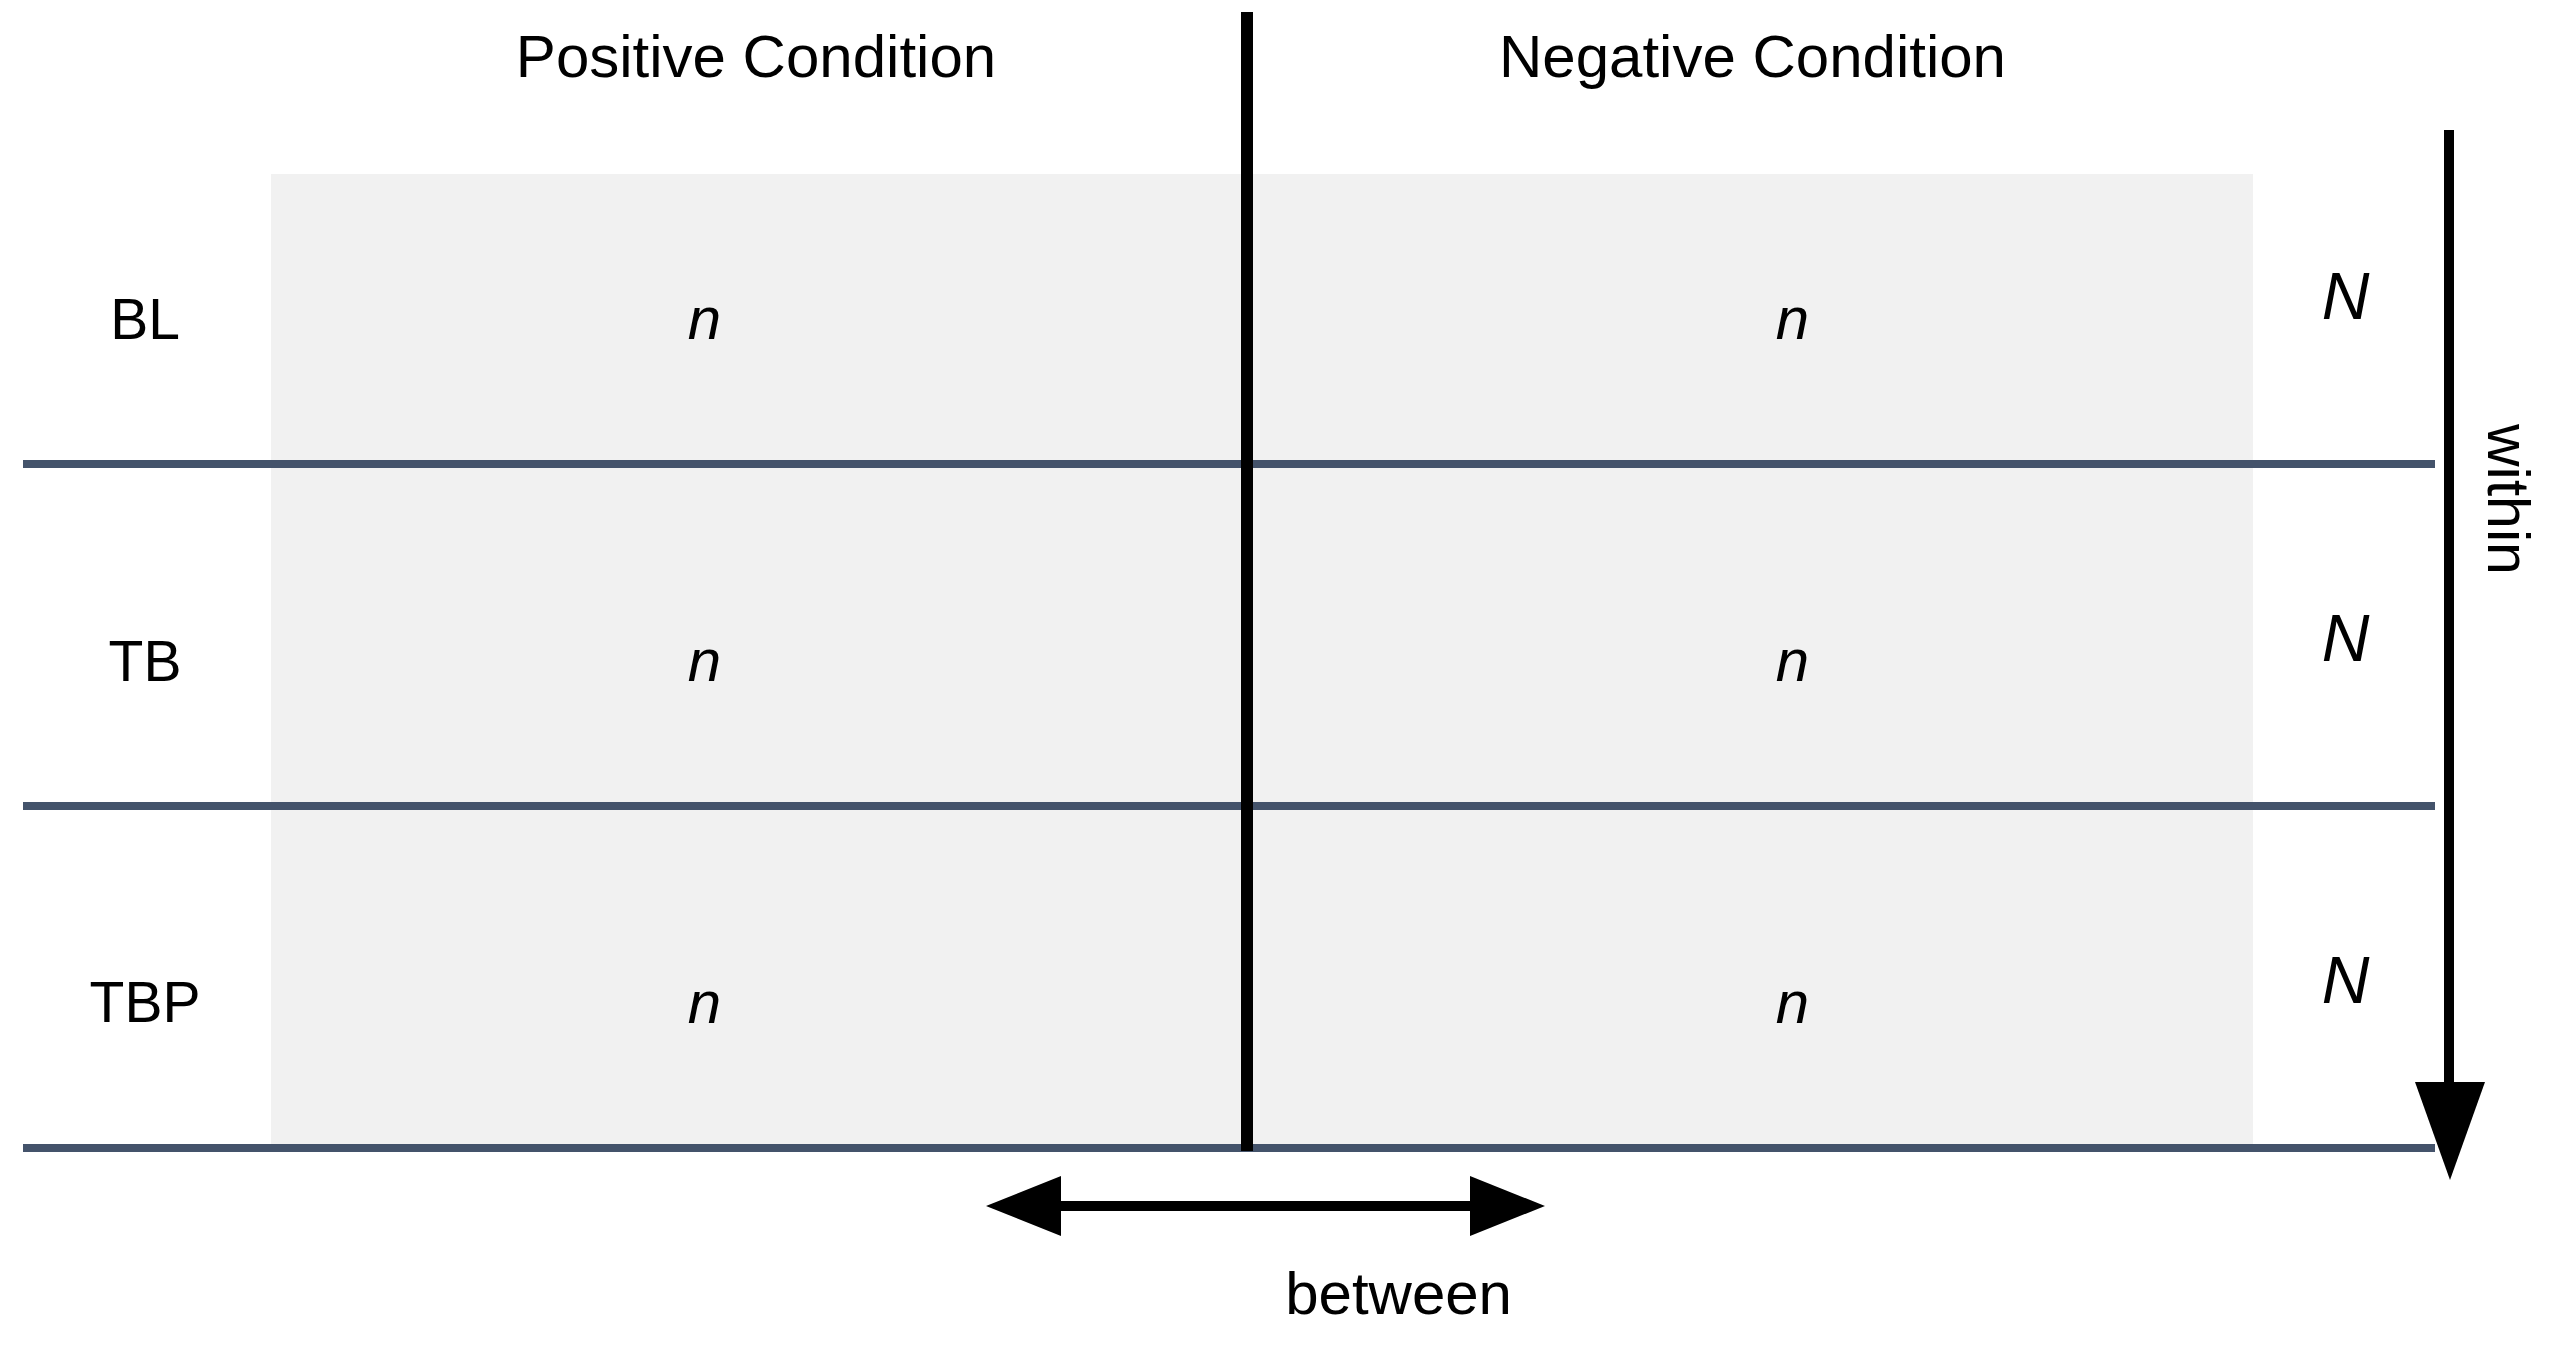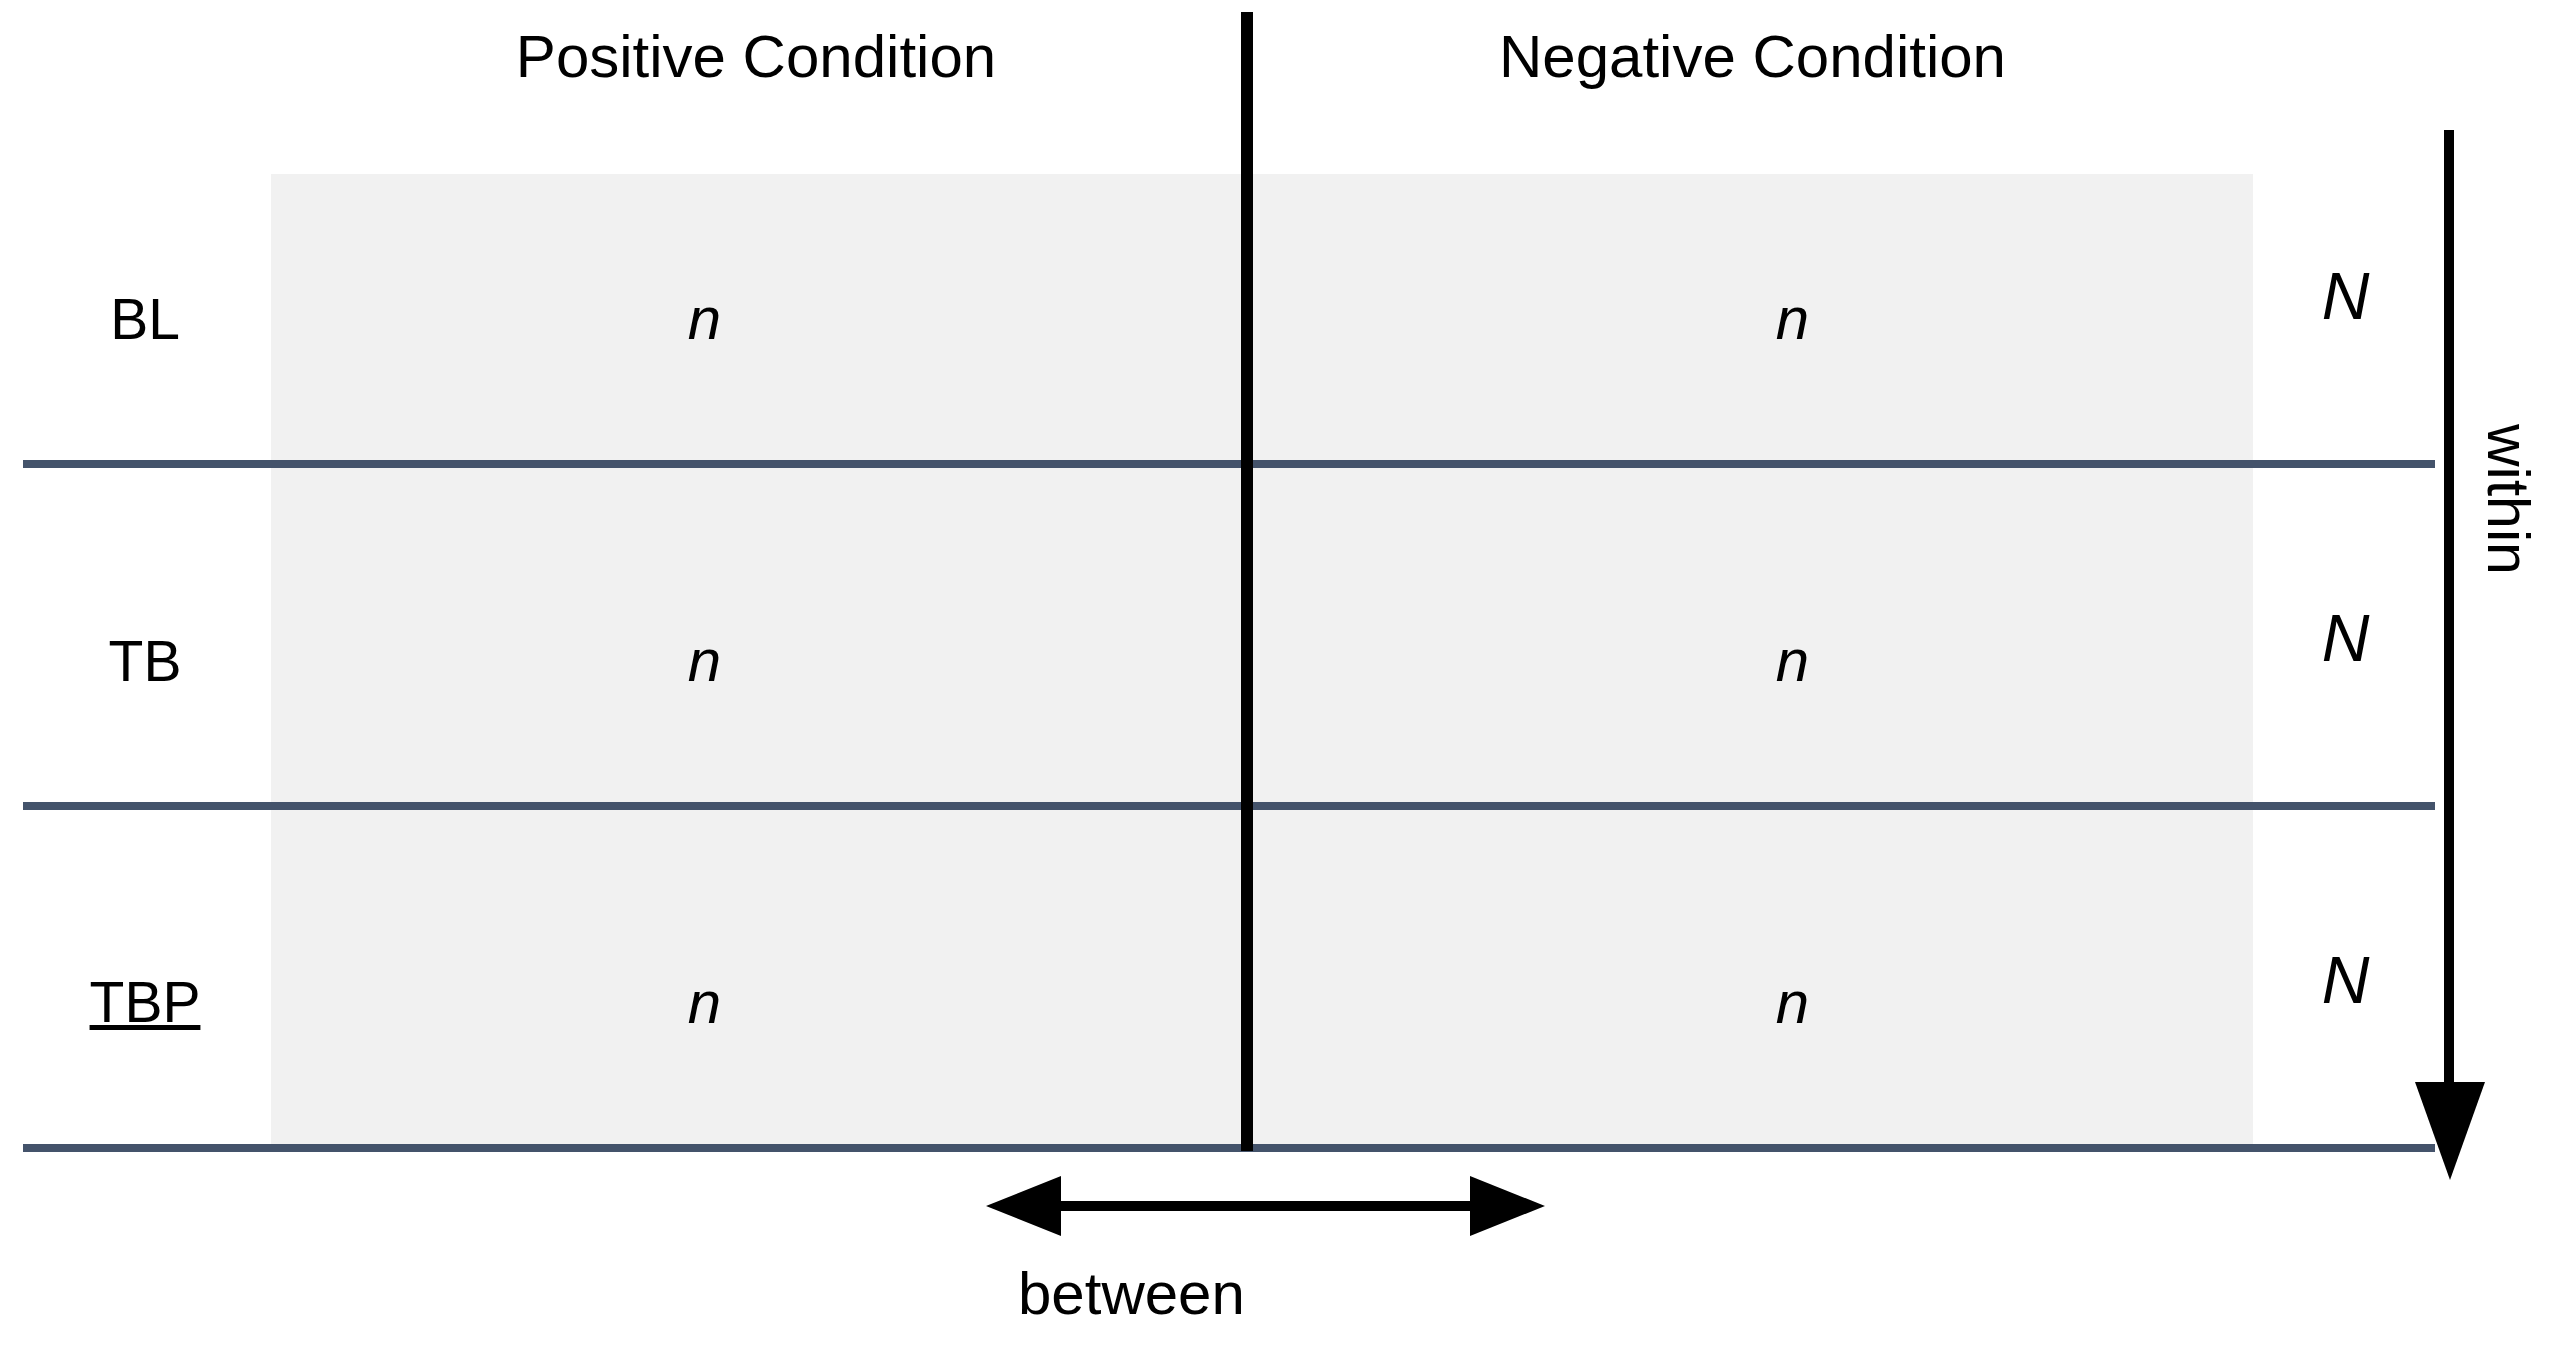--- a/index.html
+++ b/index.html
@@ -70,21 +70,21 @@
     left: 40px;
     width: 210px;
     font-size: 57px;
     color: #000000;
     text-align: center;
     white-space: nowrap;
     line-height: 1;
   }
   .row-label.r0 { top: 291px; }
   .row-label.r1 { top: 633px; }
-  .row-label.r2 { top: 974px; text-decoration: underline; }
+  .row-label.r2 { top: 974px; }
 
   
   .cell {
     position: absolute;
     width: 183px;
     font-size: 60px;
     font-style: italic;
     color: #000000;
     text-align: center;
     white-space: nowrap;
@@ -174,21 +174,21 @@
     border-bottom: 30px solid transparent;
     border-left: 75px solid #000000;
   }
   .between-label {
     position: absolute;
     left: 1018px;
     top: 1264px;
     width: 494px;
     font-size: 60px;
     color: #000000;
-    text-align: left;
+    text-align: right;
     white-space: nowrap;
     line-height: 1;
   }
 </style>
 </head>
 <body>
 
 <div id="figure">
 
   <div class="grayband"></div>

